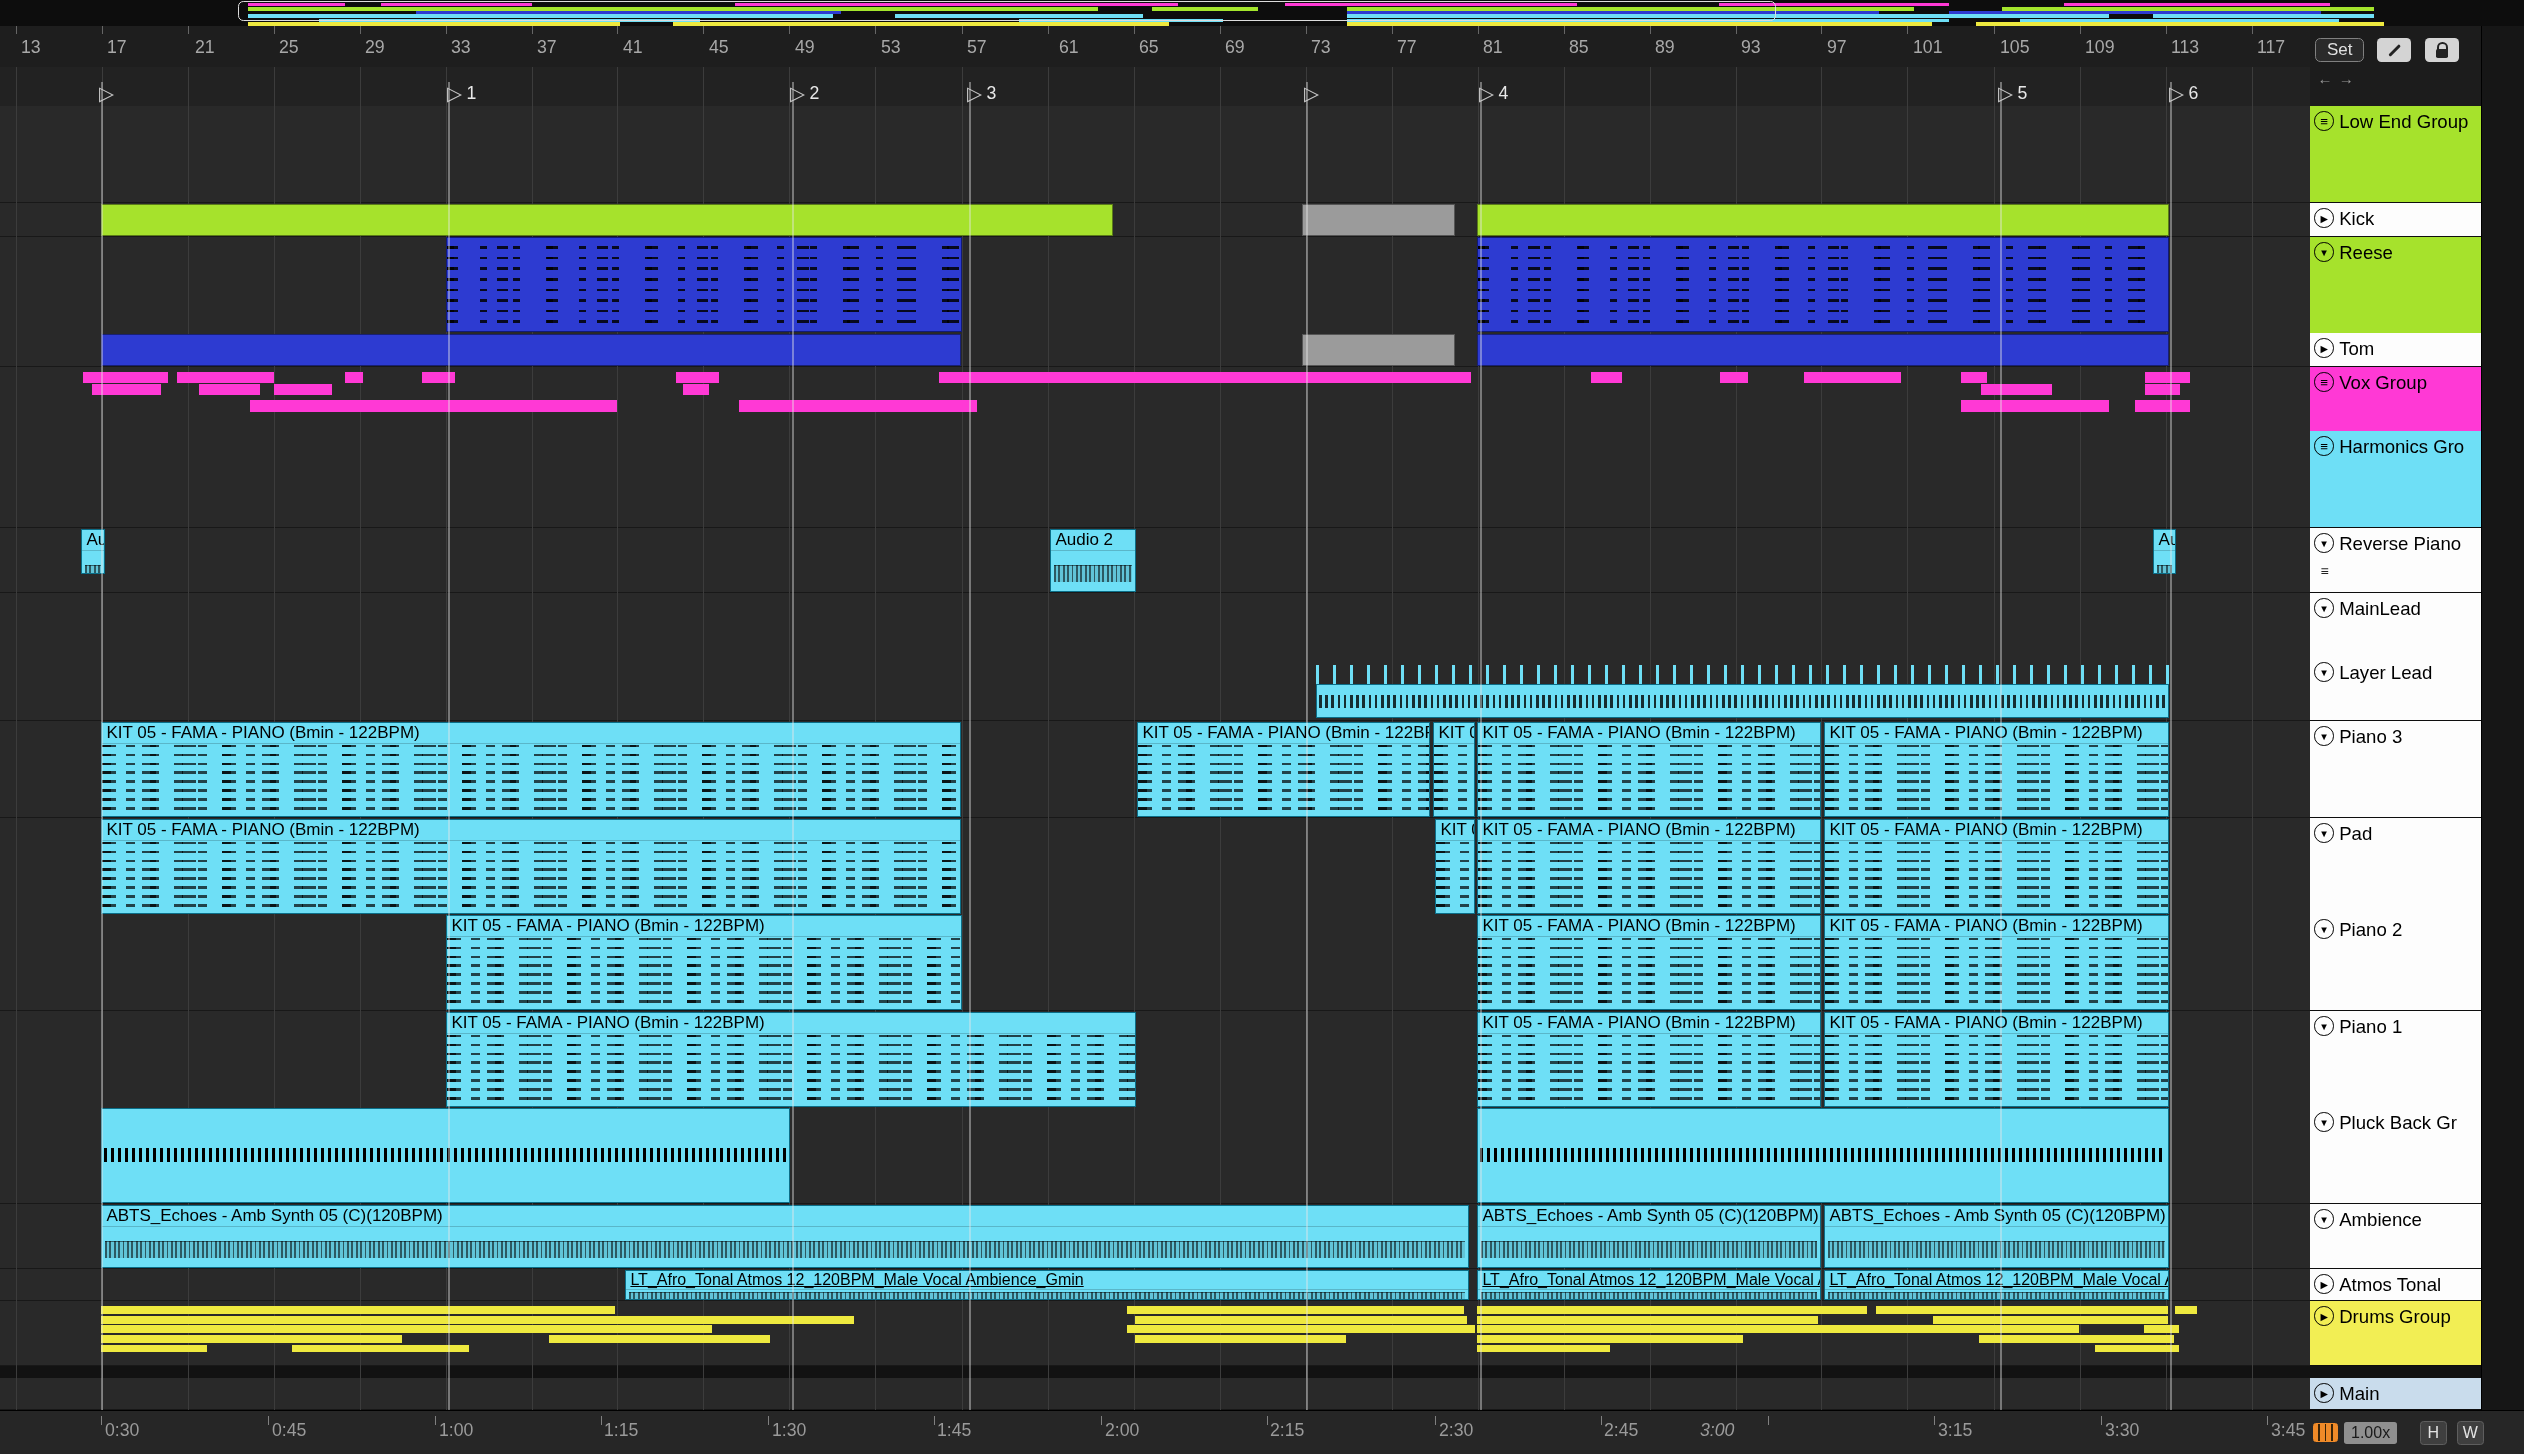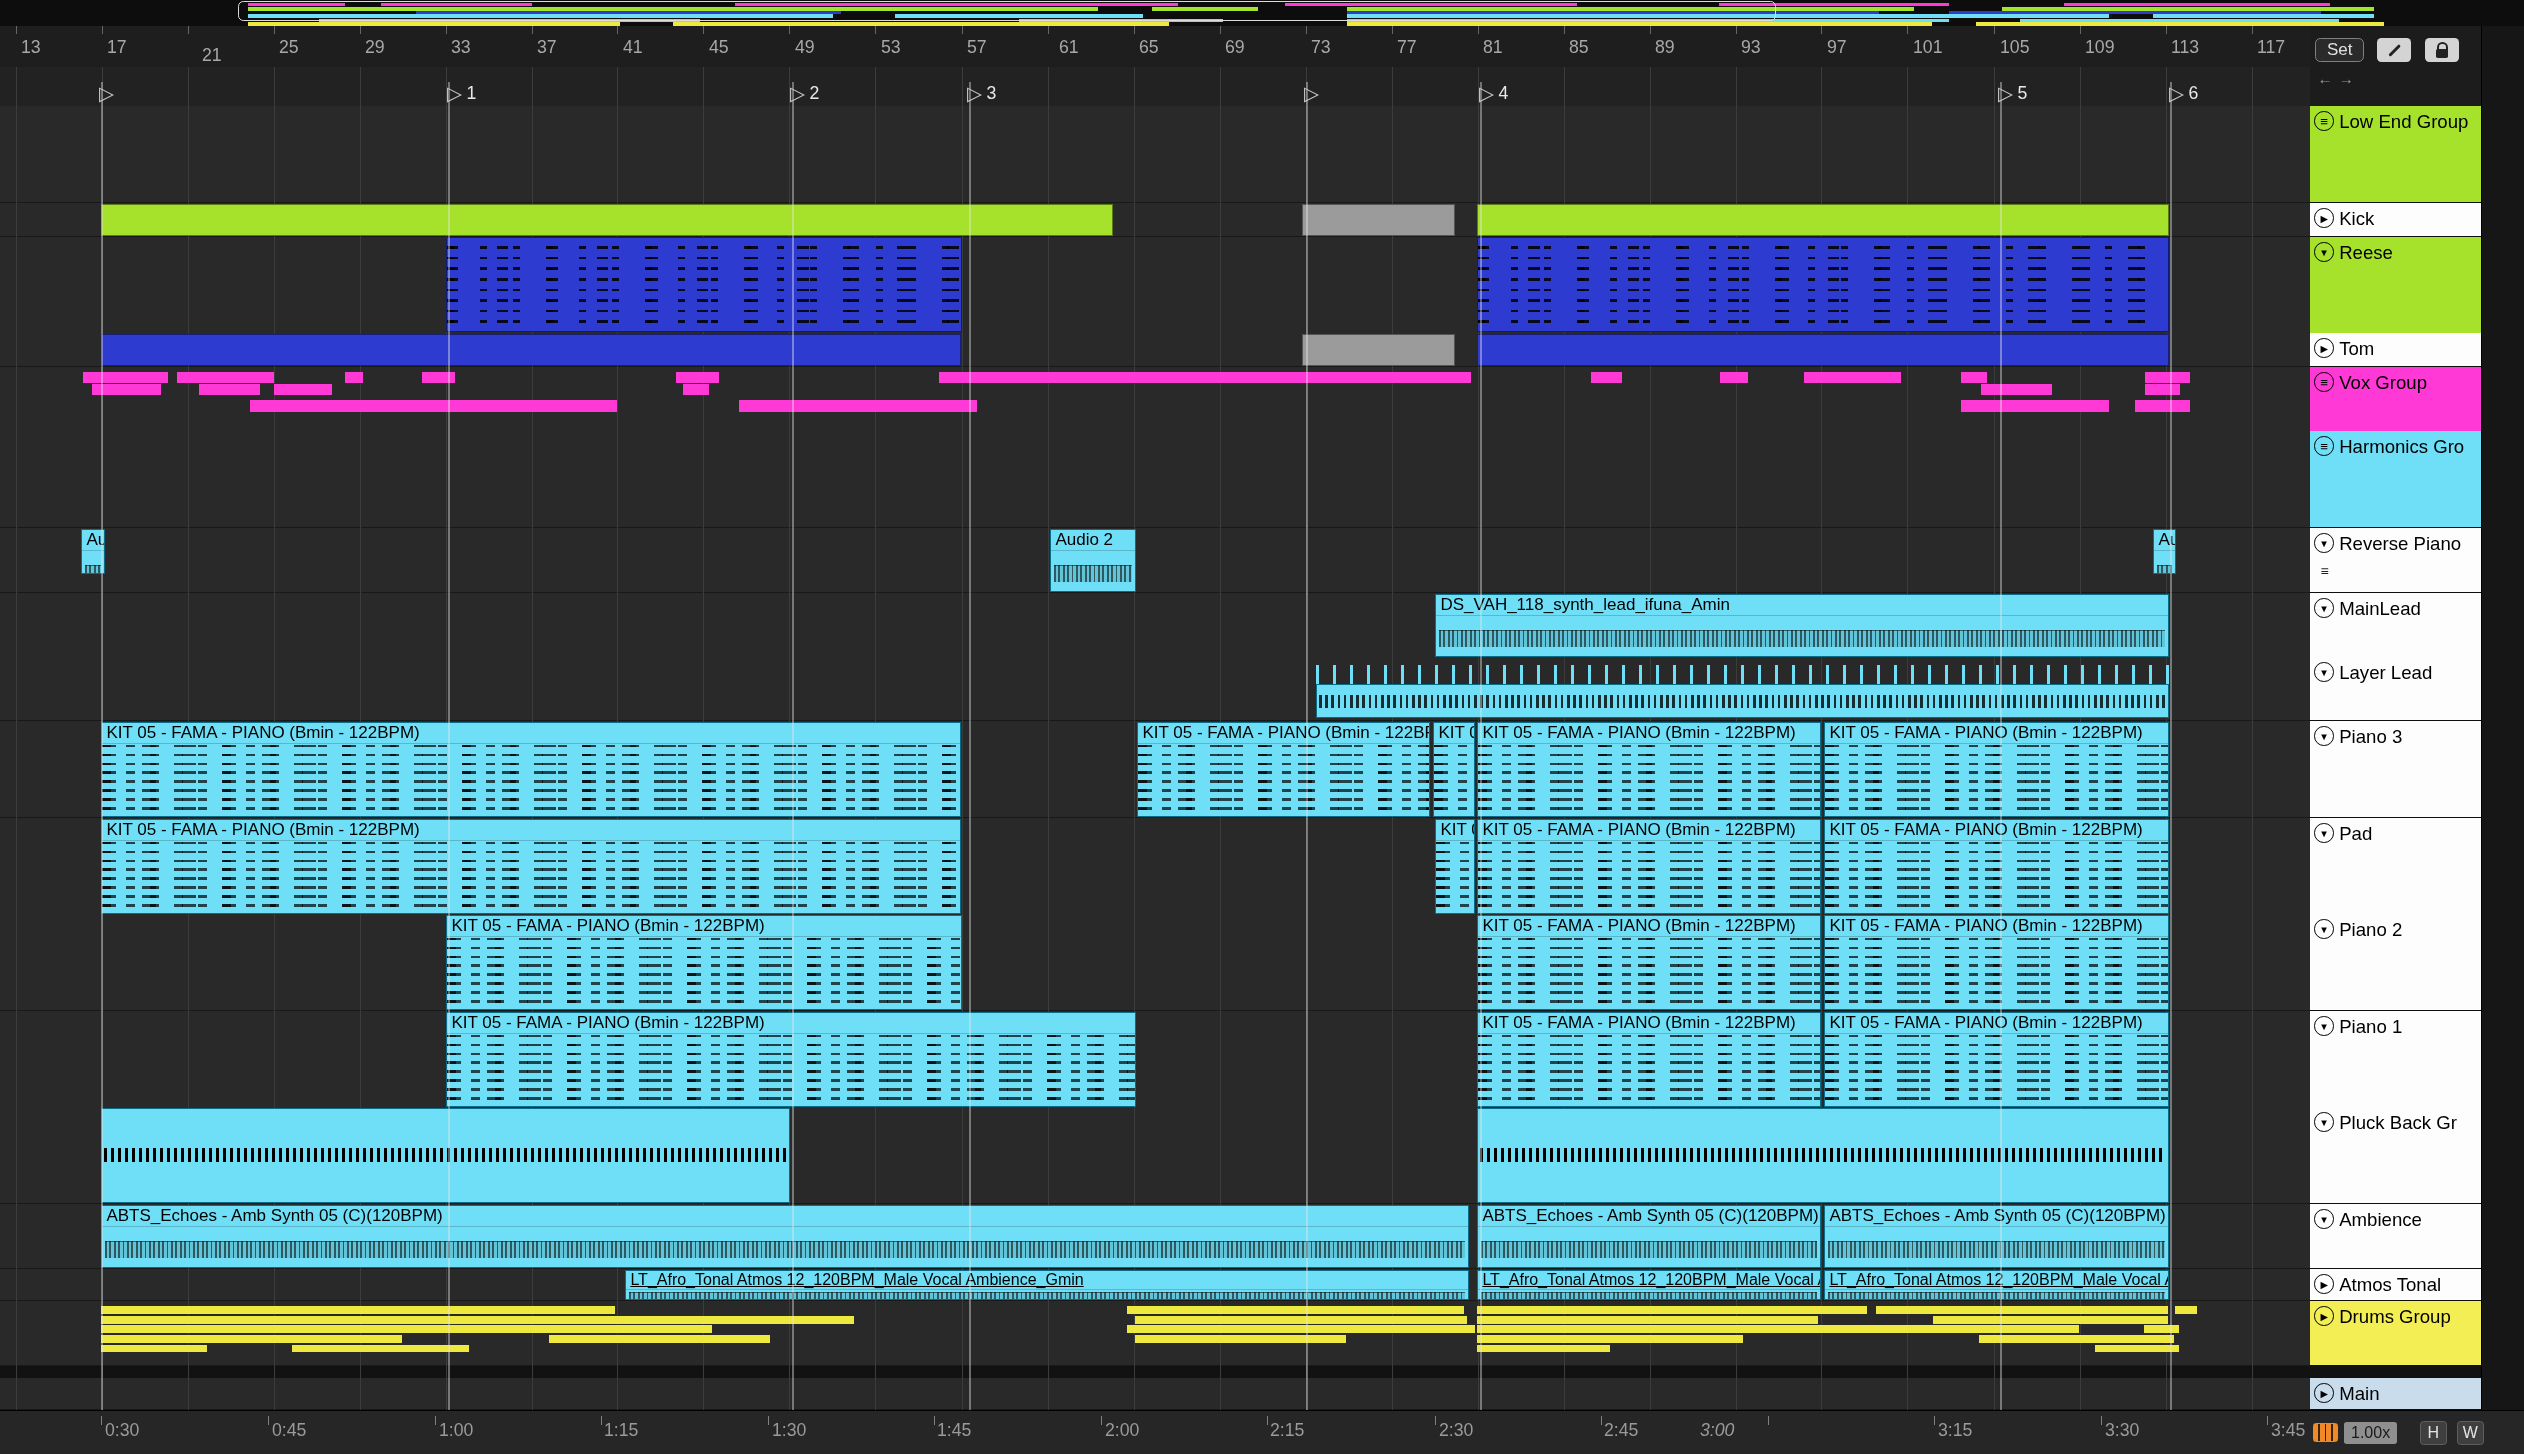--- a/index.html
+++ b/index.html
@@ -110,21 +110,21 @@
       <div class="seg" style="left: 1347px; top: 22px; width: 585px; height: 3.5px; background: rgb(238, 233, 63);"></div>
       <div class="seg" style="left: 1976px; top: 22px; width: 408px; height: 3.5px; background: rgb(238, 233, 63);"></div>
       <div class="viewbox" style="left: 238px; width: 1538px;"></div>
     </div>
   <div id="ruler">
       <div class="rtick" style="left: 16px;"></div>
       <div class="rnum" style="left: 21px;">13</div>
       <div class="rtick" style="left: 102px;"></div>
       <div class="rnum" style="left: 107px;">17</div>
       <div class="rtick" style="left: 188px;"></div>
-      <div class="rnum" style="left: 202px; margin-top: 8px;">21</div>
+      <div class="rnum" style="left: 195px;">21</div>
       <div class="rtick" style="left: 274px;"></div>
       <div class="rnum" style="left: 279px;">25</div>
       <div class="rtick" style="left: 360px;"></div>
       <div class="rnum" style="left: 365px;">29</div>
       <div class="rtick" style="left: 446px;"></div>
       <div class="rnum" style="left: 451px;">33</div>
       <div class="rtick" style="left: 532px;"></div>
       <div class="rnum" style="left: 537px;">37</div>
       <div class="rtick" style="left: 617px;"></div>
       <div class="rnum" style="left: 623px;">41</div>
@@ -263,24 +263,20 @@
         <div class="wave"></div>
       </div>
       <div class="clip audio" style="left: 1050px; top: 529px; width: 86px; height: 63px;">
         <div class="title">Audio 2</div>
         <div class="wave"></div>
       </div>
       <div class="clip audio" style="left: 2153px; top: 529px; width: 23px; height: 45px;">
         <div class="title">Au</div>
         <div class="wave"></div>
       </div>
-      <div class="clip audio" style="left: 1435px; top: 594px; width: 734px; height: 63px;">
-        <div class="title">DS_VAH_118_synth_lead_ifuna_Amin</div>
-        <div class="wave"></div>
-      </div>
       <div class="clip layer" style="left: 1316px; top: 658px; width: 853px; height: 62px;">
         <div class="sparse"></div>
         <div class="dense"></div>
       </div>
       <div class="clip midi_cyan" style="left: 101px; top: 722px; width: 860px; height: 95px;">
         <div class="title">KIT 05 -  FAMA - PIANO (Bmin - 122BPM)</div>
         <div class="mbody"></div>
       </div>
       <div class="clip midi_cyan" style="left: 1137px; top: 722px; width: 293px; height: 95px;">
         <div class="title">KIT 05 -  FAMA - PIANO (Bmin - 122BPM)</div>

